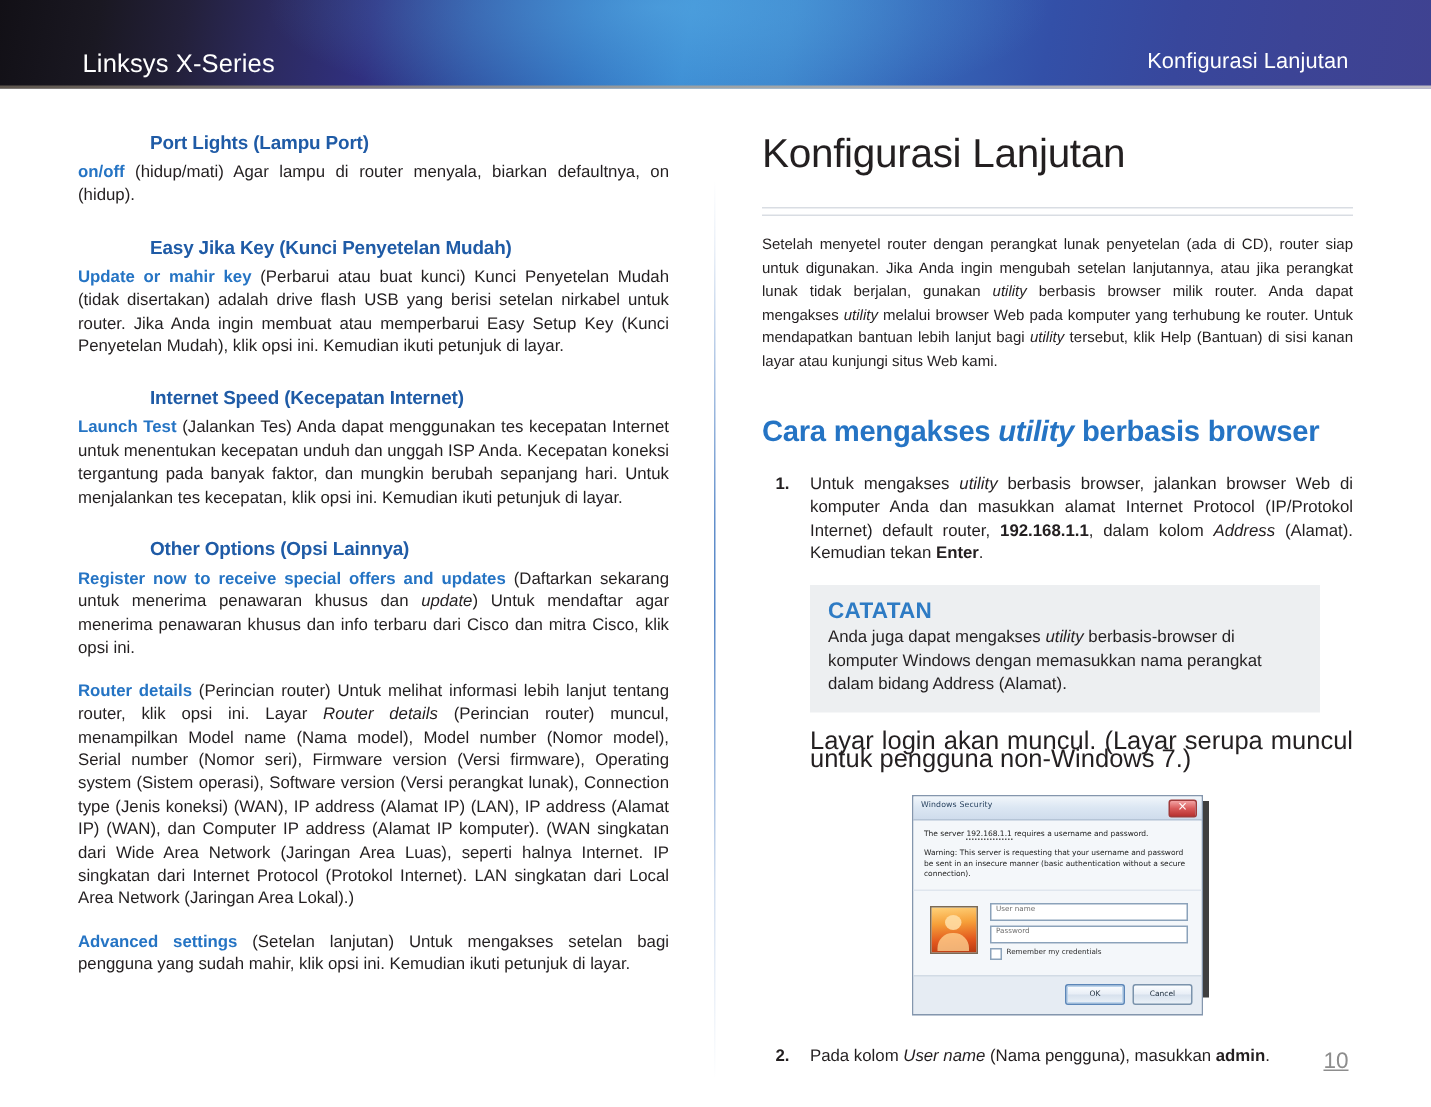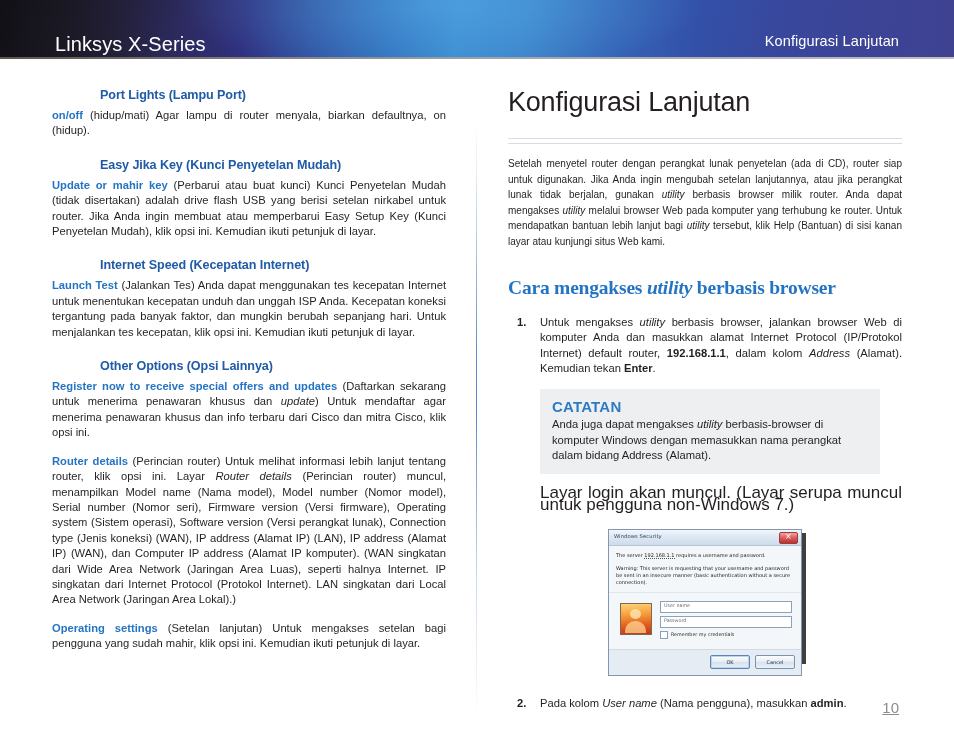--- a/index.html
+++ b/index.html
@@ -46,21 +46,21 @@
     position: absolute;
     left: 0; bottom: 0;
     width: 954px; height: 2px;
     background: linear-gradient(90deg, #6b6258 0%, #8d867d 25%, #b9b3ab 60%, #d8d4ce 100%);
     opacity: .85;
   }
   .header-left {
     position: absolute;
     left: 55px;
     top: 33px;
-    font-size: 20px;
+    font-size: 17px;
     color: #ffffff;
     letter-spacing: 0.1px;
     white-space: nowrap;
   }
   .header-right {
     position: absolute;
     right: 55px;
     top: 33px;
     font-size: 14.5px;
     color: #ffffff;
@@ -142,21 +142,20 @@
     line-height: 15.6px;
     text-align: justify;
     color: #231f20;
   }
   .section-head {
     margin-top: 27px;
     font-size: 19.5px;
     font-weight: bold;
     color: #2574c4;
     letter-spacing: -0.2px;
-    font-family: Liberation Serif, serif;
   }
   .section-head .ital { font-style: italic; }
 
   
   .num-list {
     margin: 11px 0 0 0;
     padding: 0;
     list-style: none;
   }
   .num-item {
@@ -387,21 +386,21 @@
 
   <h3 class="sub-head spaced">Internet Speed (Kecepatan Internet)</h3>
   <p class="body-p"><span class="lead">Launch Test</span><span>  (Jalankan Tes) Anda dapat menggunakan tes kecepatan Internet untuk menentukan kecepatan unduh dan unggah ISP Anda. Kecepatan koneksi tergantung pada banyak faktor, dan mungkin berubah sepanjang hari. Untuk menjalankan tes kecepatan, klik opsi ini. Kemudian ikuti petunjuk di layar.</span></p>
 
   <h3 class="sub-head spaced">Other Options (Opsi Lainnya)</h3>
 
   <p class="body-p"><span class="lead">Register now to receive special offers and updates</span><span> (Daftarkan sekarang untuk menerima penawaran khusus dan </span><span class="ital">update</span><span>) Untuk mendaftar agar menerima penawaran khusus dan info terbaru dari Cisco dan mitra Cisco, klik opsi ini.</span></p>
 
   <p class="body-p"><span class="lead">Router details</span><span>  (Perincian router) Untuk melihat informasi lebih lanjut tentang router, klik opsi ini. Layar </span><span class="ital">Router details</span><span> (Perincian router) muncul, menampilkan Model name (Nama model), Model number (Nomor model), Serial number (Nomor seri), Firmware version (Versi firmware), Operating system (Sistem operasi), Software version (Versi perangkat lunak), Connection type (Jenis koneksi) (WAN), IP address (Alamat IP) (LAN), IP address (Alamat IP) (WAN), dan Computer IP address (Alamat IP komputer). (WAN singkatan dari Wide Area Network (Jaringan Area Luas), seperti halnya Internet. IP singkatan dari Internet Protocol (Protokol Internet). LAN singkatan dari Local Area Network (Jaringan Area Lokal).)</span></p>
 
-  <p class="body-p"><span class="lead">Operating settings</span><span> (Setelan lanjutan) Untuk mengakses setelan bagi pengguna yang sudah mahir, klik opsi ini. Kemudian ikuti petunjuk di layar.</span></p>
+  <p class="body-p"><span class="lead">Advanced settings</span><span> (Setelan lanjutan) Untuk mengakses setelan bagi pengguna yang sudah mahir, klik opsi ini. Kemudian ikuti petunjuk di layar.</span></p>
 
 </div>
 
 <div class="right-col">
 
   <h1 class="page-title">Konfigurasi Lanjutan</h1>
   <div class="title-rule"></div>
 
   <p class="intro-p"><span>Setelah menyetel router dengan perangkat lunak penyetelan (ada di CD), router siap untuk digunakan. Jika Anda ingin mengubah setelan lanjutannya, atau jika perangkat lunak tidak berjalan, gunakan </span><span class="ital">utility</span><span> berbasis browser milik router. Anda dapat mengakses </span><span class="ital">utility</span><span> melalui browser Web pada komputer yang terhubung ke router. Untuk mendapatkan bantuan lebih lanjut bagi </span><span class="ital">utility</span><span> tersebut, klik Help (Bantuan) di sisi kanan layar atau kunjungi situs Web kami.</span></p>
 

